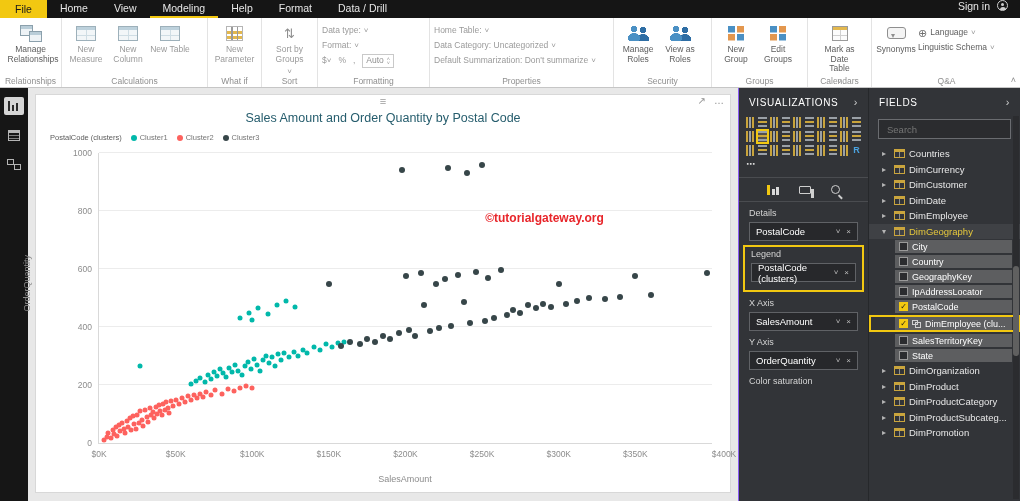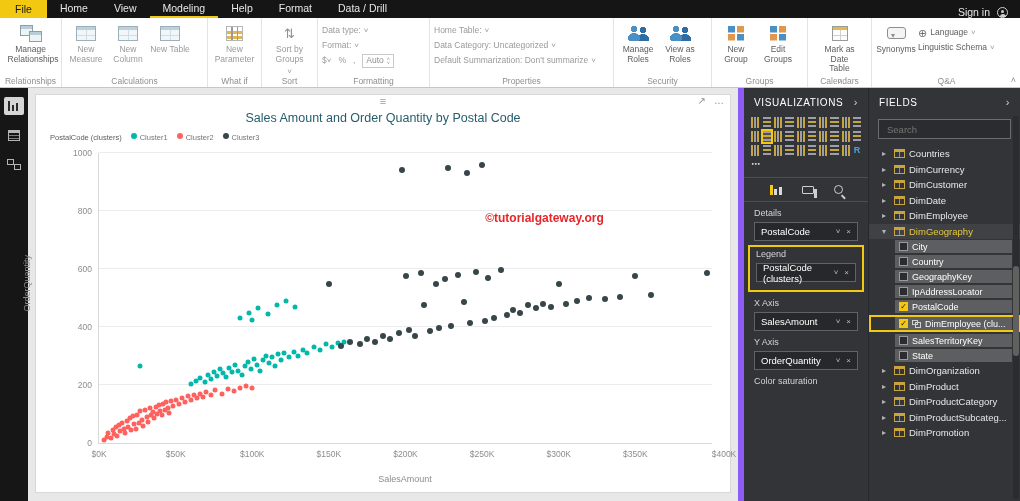--- a/index.html
+++ b/index.html
@@ -6,21 +6,21 @@
   *{box-sizing:border-box;}
   body{font-family:"Liberation Sans","DejaVu Sans",sans-serif;}
   .app{position:relative;width:1020px;height:501px;overflow:hidden;background:#e8e8e8;}
 
   
   .titlebar{height:18px;background:#151515;display:flex;align-items:stretch;color:#e6e6e6;font-size:10.5px;}
   .file-btn{background:#f2c811;color:#1a1a1a;padding:0 15px;display:flex;align-items:center;cursor:pointer;}
   .tb-tabs{display:flex;align-items:stretch;}
   .tb-tab{padding:0 13px;display:flex;align-items:center;border-bottom:2px solid transparent;cursor:pointer;}
   .tb-tab.active{border-bottom-color:#f2c811;}
-  .tb-right{margin-left:auto;display:flex;align-items:flex-end;gap:7px;padding-right:12px;}
+  .tb-right{margin-left:auto;display:flex;align-items:flex-start;gap:7px;padding-right:12px;}
   .person-icon{width:11px;height:11px;border-radius:50%;border:1px solid #cfcfcf;position:relative;}
   .person-icon::before{content:"";position:absolute;left:3px;top:1.5px;width:3px;height:3px;border-radius:50%;background:#cfcfcf;}
   .person-icon::after{content:"";position:absolute;left:1.5px;top:5.5px;width:6px;height:3px;border-radius:3px 3px 0 0;background:#cfcfcf;}
 
   
   .ribbon{height:70px;background:#fff;border-bottom:1px solid #c6c6c6;display:flex;overflow:hidden;position:relative;}
   .rgroup{position:relative;border-right:1px solid #e3e3e3;padding:3px 4px 13px;display:flex;gap:2px;align-items:flex-start;flex-shrink:0;}
   .rgroup.col{flex-direction:column;gap:0;padding-top:5px;}
   .rgl{position:absolute;bottom:1px;left:0;right:0;text-align:center;color:#8f8f8f;font-size:8.5px;}
   .rbtn{display:flex;flex-direction:column;align-items:center;text-align:center;color:#9a9a9a;gap:3px;padding-top:3px;cursor:pointer;}
@@ -62,35 +62,35 @@
   .ic-model::after{content:"";position:absolute;right:0;bottom:0;width:5px;height:4px;border:1px solid #b5b5b5;}
 
   
   .canvas{flex:1;background:#e8e8e8;position:relative;}
   .visual{position:absolute;left:7px;right:7px;top:6px;bottom:8px;background:#fff;border:1px solid #d8d8d8;}
   .visual-menu{position:absolute;top:1px;left:50%;transform:translateX(-50%);color:#9a9a9a;font-size:11px;line-height:10px;cursor:pointer;}
   .visual-actions{position:absolute;top:0;right:6px;color:#8f8f8f;font-size:10px;display:flex;gap:8px;cursor:pointer;}
   .chart-title{position:absolute;top:16px;left:0;right:0;text-align:center;font-size:12.5px;color:#265d6d;}
   .legend{position:absolute;top:38px;left:14px;display:flex;align-items:center;gap:9px;font-size:7.5px;color:#757575;}
   .legend .ltitle{color:#5a5a5a;}
-  .litem{display:flex;gap:3px;cursor:pointer;}
+  .litem{display:flex;align-items:center;gap:3px;cursor:pointer;}
   .ldot{width:6px;height:6px;border-radius:50%;}
   .plot-wrap{position:absolute;left:62px;right:18px;top:58px;bottom:48px;}
   .plot{position:absolute;inset:0;border-left:1px solid #d9d9d9;border-bottom:1px solid #d9d9d9;}
   .gridline{position:absolute;left:0;right:0;height:1px;background:#ececec;}
   .ytick{position:absolute;left:-7px;transform:translate(-100%,50%);font-size:8.5px;color:#8c8c8c;}
   .xtick{position:absolute;bottom:-16px;transform:translateX(-50%);font-size:8.5px;color:#8c8c8c;}
   .x-axis-title{position:absolute;bottom:8px;left:62px;right:18px;text-align:center;font-size:9px;color:#8c8c8c;}
   .y-axis-title{position:absolute;left:-37px;top:50%;transform:rotate(-90deg) translateX(28%);transform-origin:center;font-size:9px;color:#8c8c8c;white-space:nowrap;}
   .dot{position:absolute;width:5px;height:5px;border-radius:50%;transform:translate(-50%,50%);}
   .watermark{position:absolute;left:63%;top:20%;color:#e8252a;font-weight:bold;font-size:12px;}
 
   
   .panel{background:#323438;color:#e8e8e8;flex-shrink:0;position:relative;overflow:hidden;}
-  .viz-panel{width:130px;border-left:6px solid #8b5cf6;}
+  .viz-panel{width:130px;border-left:1px solid #8b5cf6;}
   .fields-panel{width:152px;border-left:1px solid #26282b;}
   .panel-header{display:flex;justify-content:space-between;align-items:center;padding:8px 10px 6px;font-size:10px;letter-spacing:.6px;color:#fff;}
   .panel-chevron{color:#cfcfcf;font-size:11px;cursor:pointer;}
   .vgrid{display:grid;grid-template-columns:repeat(10,1fr);gap:3px;padding:3px 7px 7px;border-bottom:1px solid #4a4c50;}
   .vicon{height:11px;cursor:pointer;background:linear-gradient(90deg,#c9a43b 0 2px,transparent 2px 3px,#9aa0a6 3px 5px,transparent 5px 6px,#c9a43b 6px 8px,transparent 8px 9px,#9aa0a6 9px 11px,transparent 11px);}
   .vicon.alt{background:linear-gradient(#9aa0a6 0 2px,transparent 2px 4px,#c9a43b 4px 6px,transparent 6px 8px,#9aa0a6 8px 10px,transparent 10px);}
   .vicon.sel{outline:2px solid #f2c811;background-color:#55504a;}
   .vicon.rtxt{background:none;color:#4aa3df;font-size:9px;font-weight:bold;text-align:center;line-height:11px;}
   .viz-tabs{display:flex;justify-content:center;gap:20px;align-items:center;height:24px;border-bottom:1px solid #4a4c50;}
   .t-fields{width:12px;height:10px;background:linear-gradient(0deg,#f2c811 0 10px) 0 100%/3px 10px no-repeat,linear-gradient(0deg,#d9d9d9 0 6px) 4.5px 100%/3px 6px no-repeat,linear-gradient(0deg,#d9d9d9 0 8px) 9px 100%/3px 8px no-repeat;cursor:pointer;}

